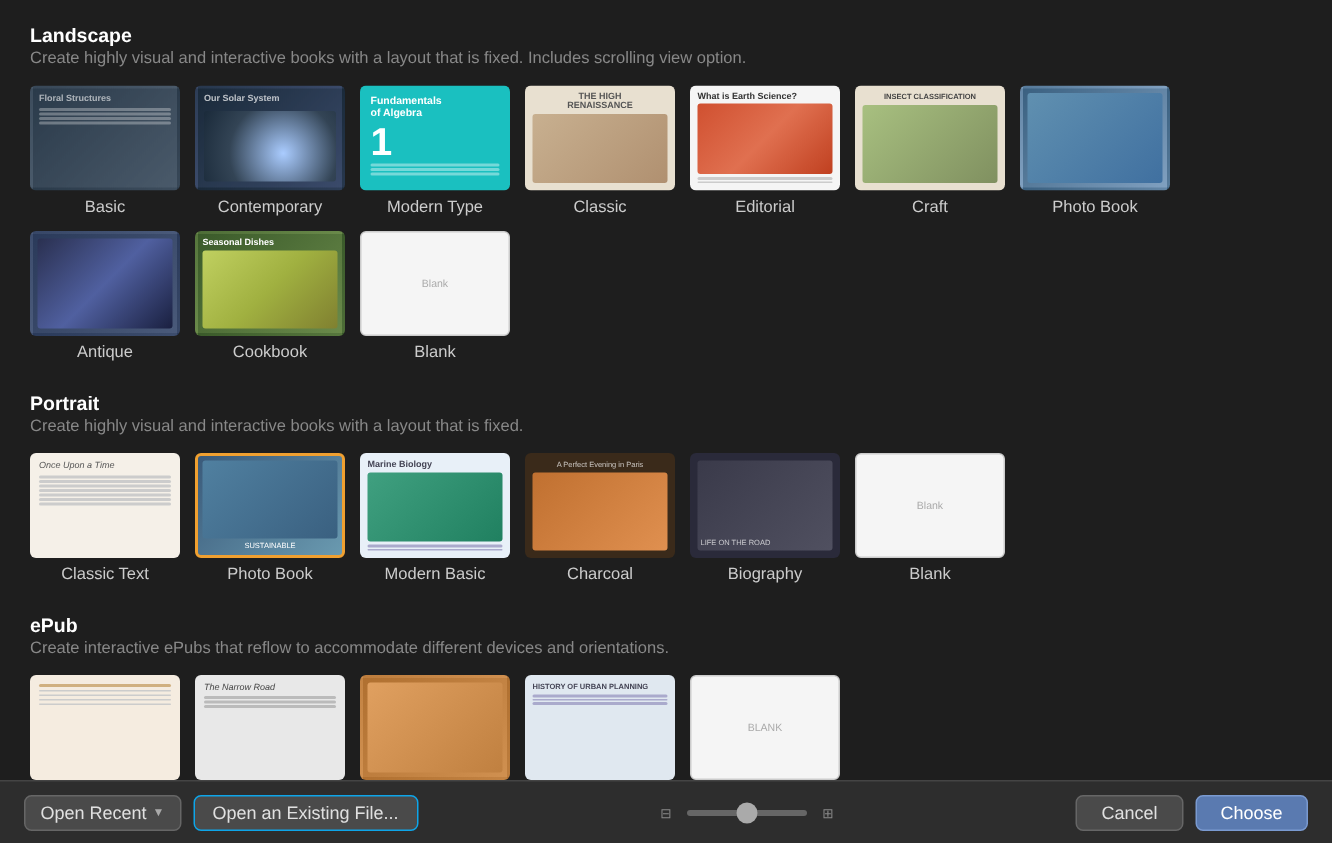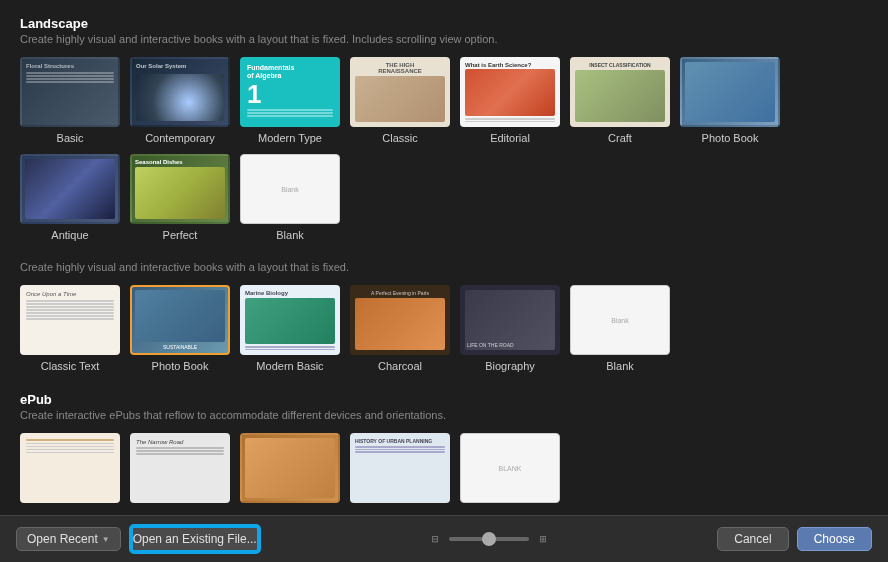--- a/index.html
+++ b/index.html
@@ -139,25 +139,25 @@
       font-size: 12px;
       padding: 4px 10px 4px 10px;
       cursor: pointer;
       display: flex;
       align-items: center;
       gap: 4px;
     }
 
     .open-file-btn {
       background: #4a4a4a;
-      border: 4px solid #0ea5e9;
+      border: 1px solid #0ea5e9;
       border-radius: 5px;
       color: #e0e0e0;
       font-size: 12px;
-      padding: 4px 0;
+      padding: 4px 12px;
       cursor: pointer;
     }
 
     .bottom-center {
       display: flex;
       align-items: center;
       gap: 6px;
     }
 
     .zoom-icon {
@@ -328,36 +328,37 @@
         <div class="template-label">Antique</div>
       </div>
 
       <div class="template-item">
         <div class="template-thumb thumb-cookbook">
           <div style="padding:3px; height:100%; display:flex; flex-direction:column;">
             <div style="font-size:6px; font-weight:bold; color:white;">Seasonal Dishes</div>
             <div style="flex:1; background:linear-gradient(135deg, #c0d060 0%, #a0b040 50%, #808030 100%); border-radius:2px; margin-top:2px;"></div>
           </div>
         </div>
-        <div class="template-label">Perfect</div>
+        <div class="template-label">Cookbook</div>
       </div>
 
       <div class="template-item">
         <div class="template-thumb" style="background:#f5f5f5; border:1px solid #ccc;">
           <div style="display:flex; align-items:center; justify-content:center; height:100%;">
             <span style="font-size:7px; color:#aaa;">Blank</span>
           </div>
         </div>
         <div class="template-label">Blank</div>
       </div>
 
     </div>
   </div>
 
   <div class="section">
+    <div class="section-title">Portrait</div>
     <div class="section-desc">Create highly visual and interactive books with a layout that is fixed.</div>
     <div class="templates-grid">
 
       <div class="template-item">
         <div class="template-thumb" style="background:#f5f0e8;">
           <div style="padding:4px; height:100%; display:flex; flex-direction:column;">
             <div style="font-size:6px; font-style:italic; color:#555;">Once Upon a Time</div>
             <div style="display:flex; flex-direction:column; gap:1.5px; flex:1; margin-top:3px;">
               <div style="height:1.5px; background:#ccc; border-radius:1px;"></div>
               <div style="height:1.5px; background:#ccc; border-radius:1px;"></div>

